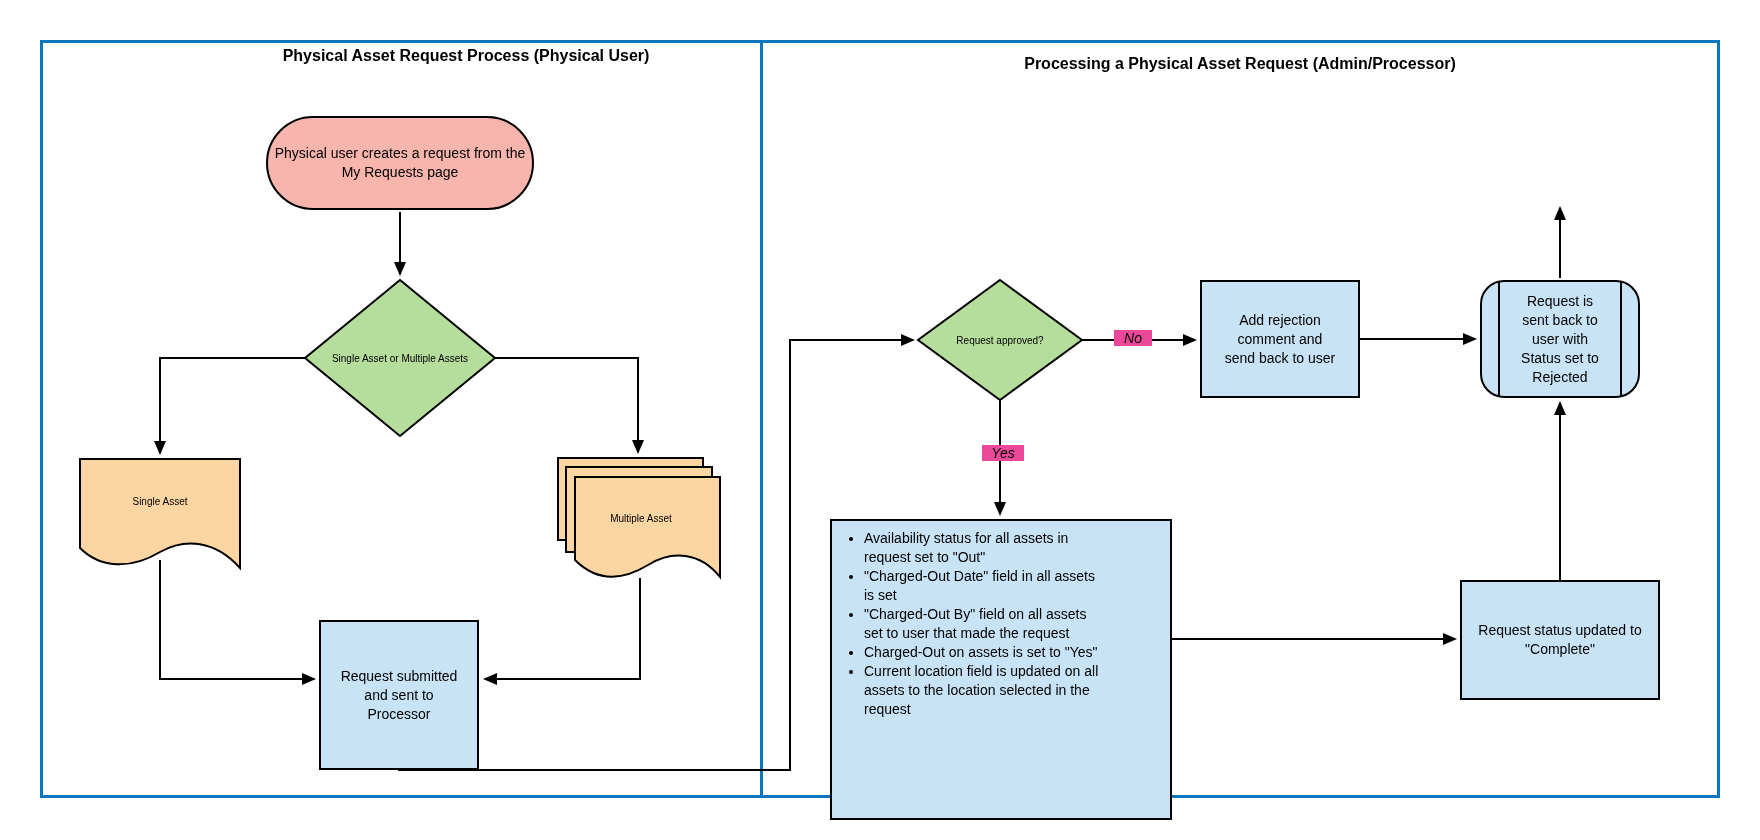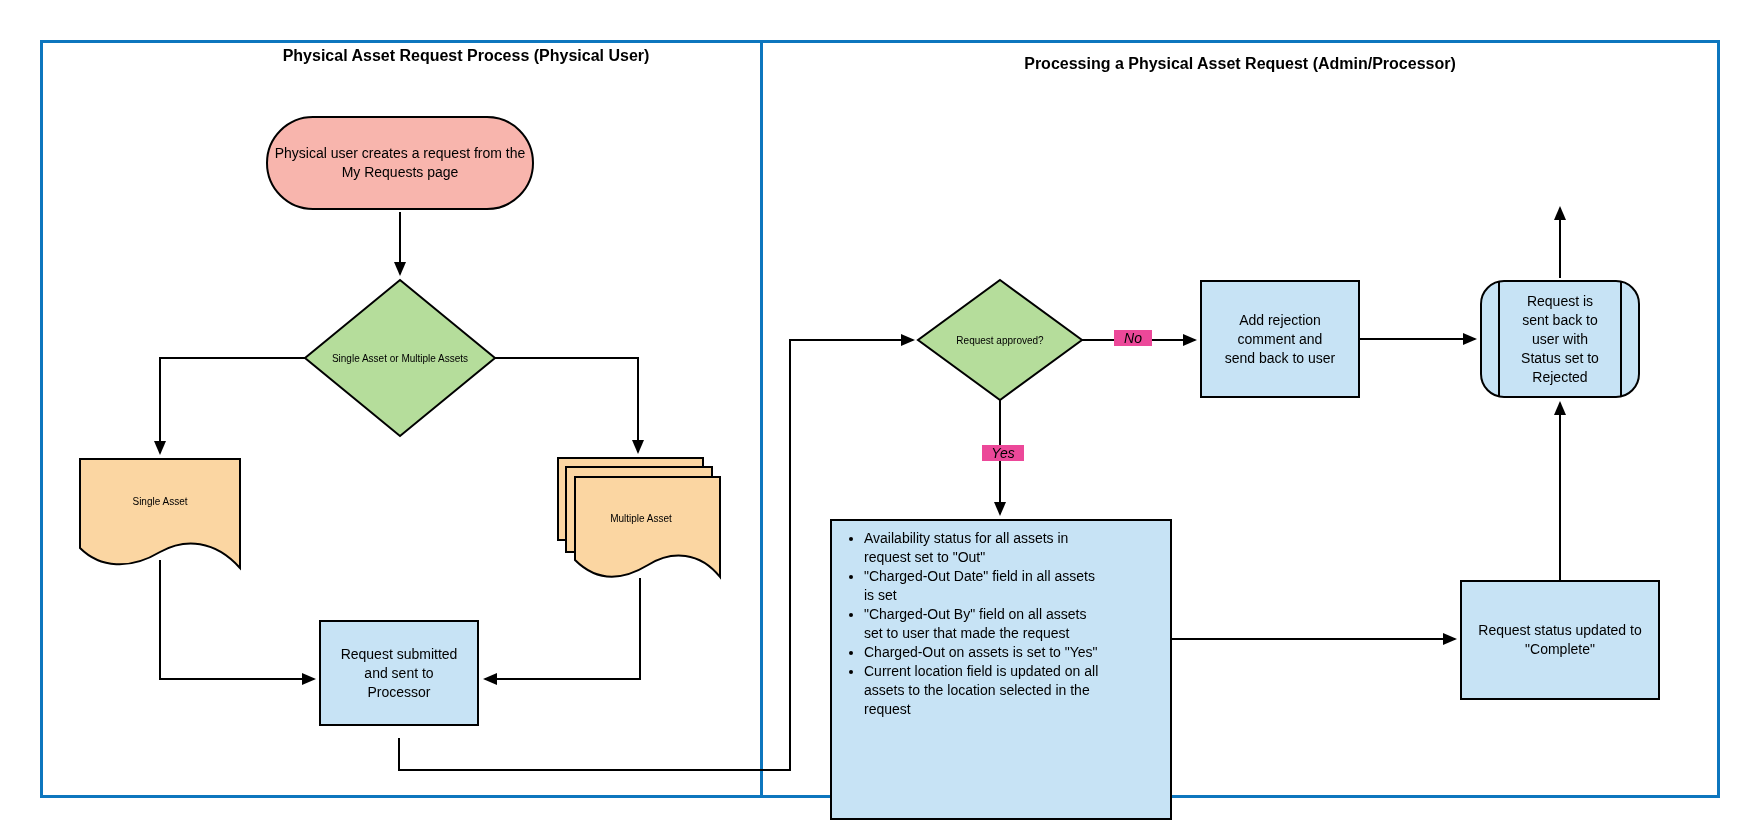--- a/index.html
+++ b/index.html
@@ -17,21 +17,21 @@
   .terminator{background:var(--pink,#f8b5ad);border-radius:48px;}
   .process{background:var(--blue,#c7e3f5);}
   .shape-label{position:absolute;display:flex;align-items:center;justify-content:center;
     text-align:center;font-size:10px;line-height:19px;z-index:3;}
   .edge-label{position:absolute;background:#ec4899;font-size:14px;line-height:16px;
     padding:0 3px;z-index:3;text-align:center;font-style:italic;}
   #node-start{left:266px;top:116px;width:268px;height:94px;}
   #label-decision-assets{left:325px;top:280px;width:150px;height:156px;}
   #label-single-asset{left:81px;top:462px;width:158px;height:78px;}
   #label-multiple-asset{left:577px;top:480px;width:128px;height:76px;}
-  #node-request-submitted{left:319px;top:620px;width:160px;height:106px;padding:0 14px;}
+  #node-request-submitted{left:319px;top:620px;width:160px;height:150px;padding:0 14px;}
   #label-decision-approved{left:945px;top:282px;width:110px;height:116px;}
   #node-add-rejection{left:1200px;top:280px;width:160px;height:118px;padding:0 21px;}
   #node-sent-back{left:1480px;top:280px;width:160px;height:118px;padding:0 32px;position:absolute;border-radius:24px;}
   #node-sent-back::before,#node-sent-back::after{content:"";position:absolute;top:0;bottom:0;width:2px;background:#000;}
   #node-sent-back::before{left:16px;}
   #node-sent-back::after{right:16px;}
   #node-end{left:1480px;top:123px;width:160px;height:80px;border-radius:40px;}
   #node-actions{left:830px;top:519px;width:342px;height:301px;display:block;text-align:left;}
   #node-actions ul{margin:0;padding:8px 8px 0 32px;list-style:disc outside;}
   #node-actions li{width:242px;margin:0;padding:0;font-size:14px;line-height:19px;}

